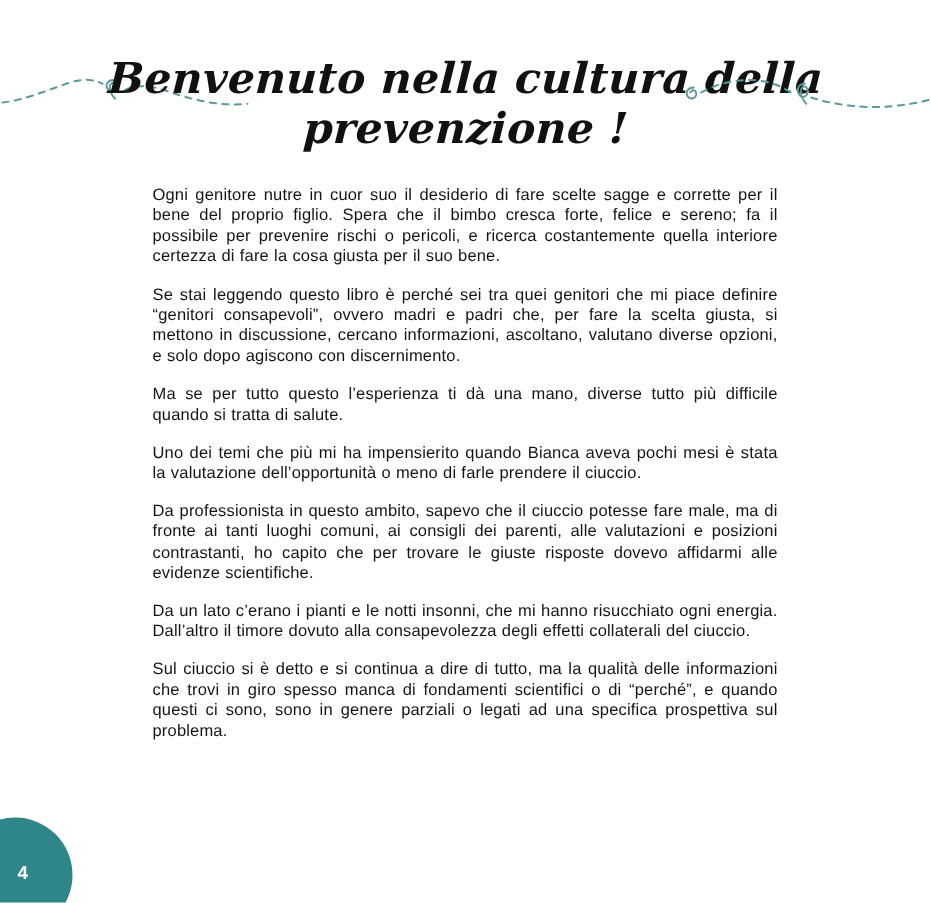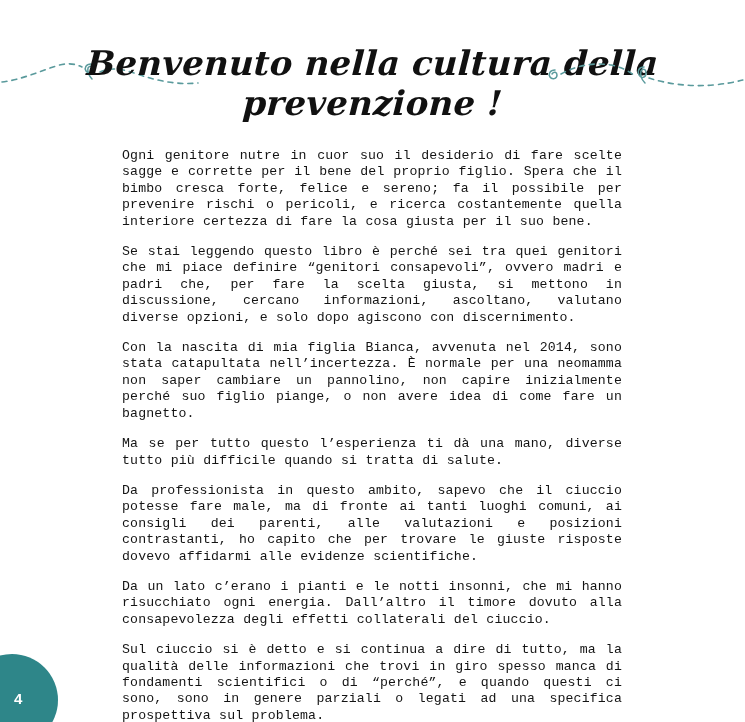--- a/index.html
+++ b/index.html
@@ -71,21 +71,21 @@
 
   
   #body-text {
     position: absolute;
     left: 122px;
     top: 148px;
     width: 500px;
   }
   .para {
     margin: 0 0 14px 0;
-    font-family: Liberation Mono, monospace;
+    font-family: Liberation Sans, sans-serif;
     font-size: 13.2px;
     line-height: 16.4px;
     color: #141414;
     text-align: justify;
     text-justify: inter-word;
     letter-spacing: 0.15px;
     word-spacing: 0.3px;
   }
   .para:last-child {
     margin-bottom: 0;
@@ -141,22 +141,22 @@
         <path d="M10 18 C 5 18, 3 22, 5 25 C 7 28, 12 27, 12 23 C 12 20, 9 19, 7 22" fill="none" stroke="#5a9a9c" stroke-width="1.5" stroke-linecap="round"></path>
         <path d="M99 15 C 94 15, 92 19, 94 23 C 96 27, 101 26, 101 21 C 101 17, 98 16, 96 19 C 95 23, 97 28, 100 31" fill="none" stroke="#5a9a9c" stroke-width="1.5" stroke-linecap="round"></path>
       </svg>
     </div>
 
   </div>
 
   <div id="body-text">
     <p class="para">Ogni genitore nutre in cuor suo il desiderio di fare scelte sagge e corrette per il bene del proprio figlio. Spera che il bimbo cresca forte, felice e sereno; fa il possibile per prevenire rischi o pericoli, e ricerca costantemente quella interiore certezza di fare la cosa giusta per il suo bene.</p>
     <p class="para">Se stai leggendo questo libro è perché sei tra quei genitori che mi piace definire “genitori consapevoli”, ovvero madri e padri che, per fare la scelta giusta, si mettono in discussione, cercano informazioni, ascoltano, valutano diverse opzioni, e solo dopo agiscono con discernimento.</p>
-    <p class="para">Con la nascita di mia figlia Bianca, avvenuta nel 2014, sono stata catapultata nell’incertezza. È normale per una neomamma non saper cambiare un pannolino, non capire inizialmente perché suo figlio piange, o non avere idea di come fare un bagnetto.</p>
     <p class="para">Ma se per tutto questo l’esperienza ti dà una mano, diverse tutto più difficile quando si tratta di salute.</p>
+    <p class="para">Uno dei temi che più mi ha impensierito quando Bianca aveva pochi mesi è stata la valutazione dell’opportunità o meno di farle prendere il ciuccio.</p>
     <p class="para">Da professionista in questo ambito, sapevo che il ciuccio potesse fare male, ma di fronte ai tanti luoghi comuni, ai consigli dei parenti, alle valutazioni e posizioni contrastanti, ho capito che per trovare le giuste risposte dovevo affidarmi alle evidenze scientifiche.</p>
     <p class="para">Da un lato c’erano i pianti e le notti insonni, che mi hanno risucchiato ogni energia. Dall’altro il timore dovuto alla consapevolezza degli effetti collaterali del ciuccio.</p>
     <p class="para">Sul ciuccio si è detto e si continua a dire di tutto, ma la qualità delle informazioni che trovi in giro spesso manca di fondamenti scientifici o di “perché”, e quando questi ci sono, sono in genere parziali o legati ad una specifica prospettiva sul problema.</p>
   </div>
 
   <div id="page-number-badge">
     <span class="num">4</span>
   </div>
 
 </div>

